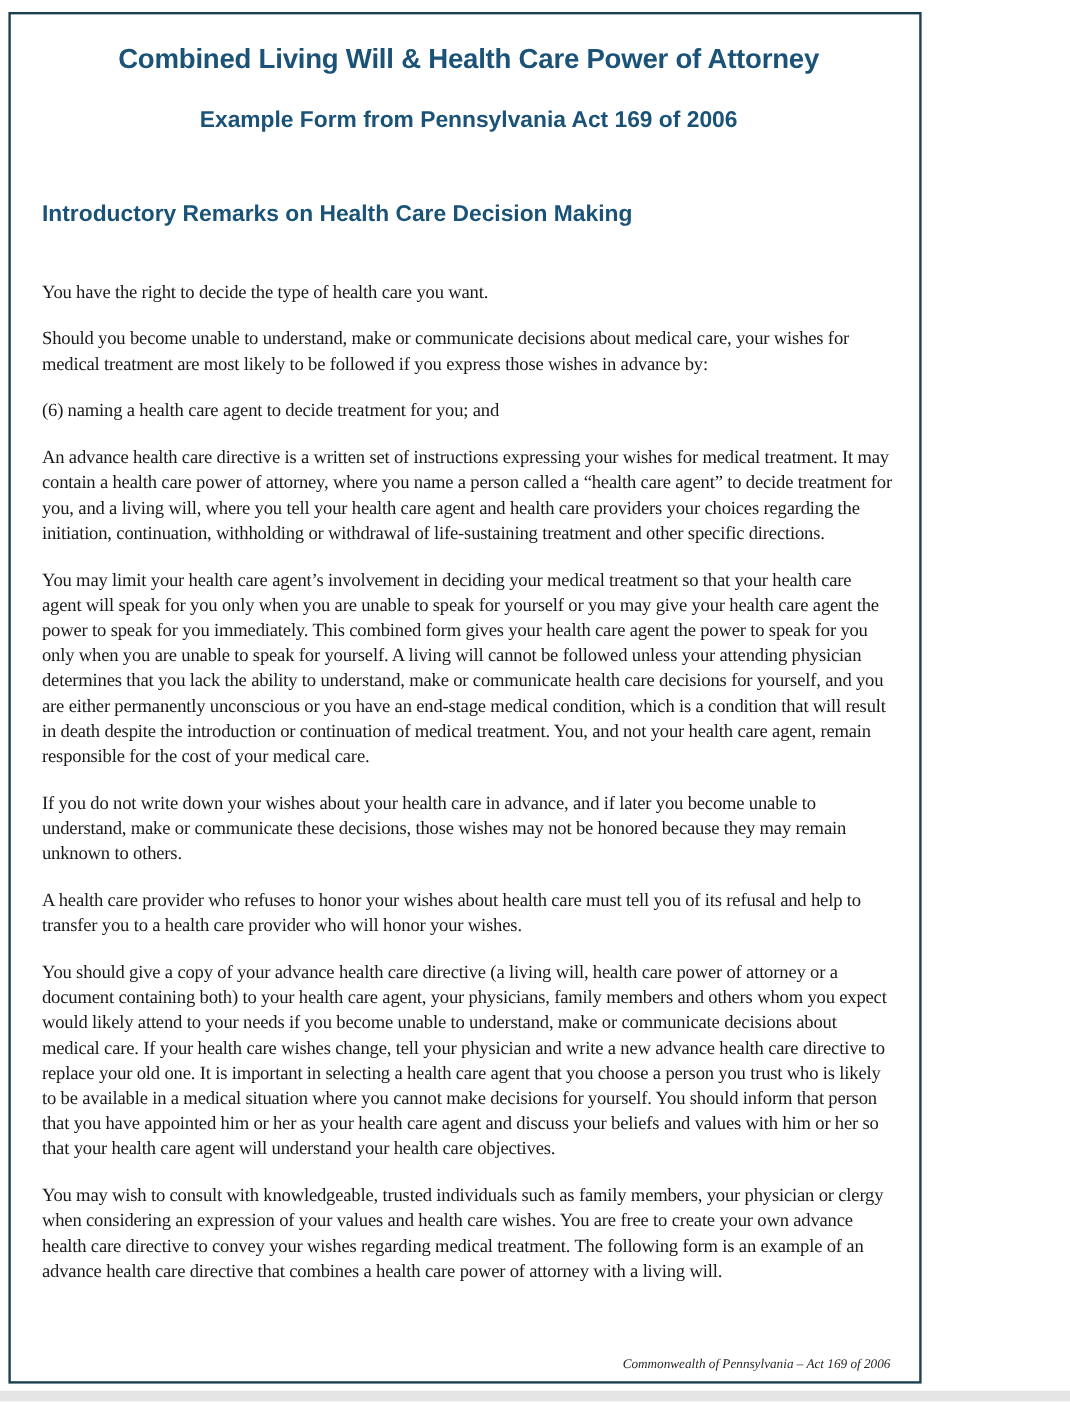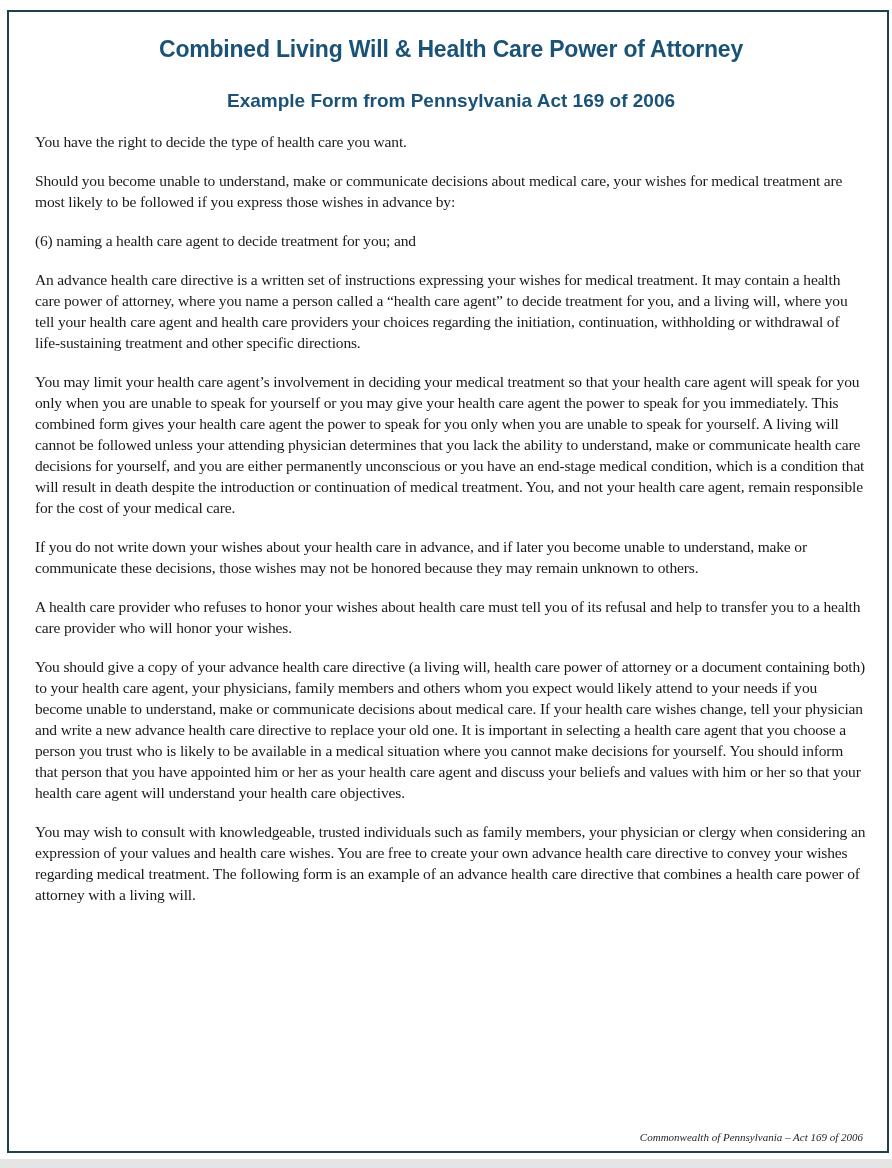--- a/index.html
+++ b/index.html
@@ -10,21 +10,21 @@
     --viewer-edge-color:#E5E5E5;
   }
   *{box-sizing:border-box;}
   html,body{margin:0;padding:0;}
   body{
     width:892px;height:1168px;position:relative;overflow:hidden;
     background:var(--page-background);
     font-family:"Liberation Serif","DejaVu Serif",serif;
   }
   .page{
-    position:absolute;left:7px;top:10px;width:882px;height:1143px;
+    position:absolute;left:7px;top:10px;width:761px;height:1143px;
     border:2px solid var(--border-color);
     background:var(--page-background);
     padding:22px 20px 0 26px;
   }
   .title{
     margin:0;text-align:center;
     font-family:"Liberation Sans","DejaVu Sans",sans-serif;
     font-weight:bold;font-size:23px;line-height:30px;
     color:var(--heading-color);letter-spacing:-0.2px;
   }
@@ -46,38 +46,39 @@
     font-weight:bold;font-size:19px;line-height:25px;
     color:var(--heading-color);
   }
   .body-copy p{
     margin:18px 0 0;
     font-size:15.5px;line-height:21px;
     color:var(--body-text-color);
     letter-spacing:-0.15px;
     text-align:left;
   }
-  .body-copy p.first{margin-top:18px;}
+  .body-copy p.first{margin-top:42px;}
   .footer-note{
     position:absolute;right:24px;bottom:7px;
     font-size:11px;line-height:13px;
     color:#1F1F1F;
     font-style:italic;
   }
   .viewer-edge{
     position:absolute;left:0;top:1159px;width:892px;height:9px;
     background:var(--viewer-edge-color);
   }
 </style>
 </head>
 <body>
 
 <div class="page">
   <h1 class="title">Combined Living Will &amp; Health Care Power of Attorney</h1>
   <h2 class="subtitle">Example Form from Pennsylvania Act 169 of 2006</h2>
+  <h3 class="section-heading">Introductory Remarks on Health Care Decision Making</h3>
 
   <div class="body-copy">
     <p class="first">You have the right to decide the type of health care you want.</p>
     <p>Should you become unable to understand, make or communicate decisions about medical care, your wishes for medical treatment are most likely to be followed if you express those wishes in advance by:</p>
     <p>(6) naming a health care agent to decide treatment for you; and</p>
     <p>An advance health care directive is a written set of instructions expressing your wishes for medical treatment. It may contain a health care power of attorney, where you name a person called a “health care agent” to decide treatment for you, and a living will, where you tell your health care agent and health care providers your choices regarding the initiation, continuation, withholding or withdrawal of life-sustaining treatment and other specific directions.</p>
     <p>You may limit your health care agent’s involvement in deciding your medical treatment so that your health care agent will speak for you only when you are unable to speak for yourself or you may give your health care agent the power to speak for you immediately. This combined form gives your health care agent the power to speak for you only when you are unable to speak for yourself. A living will cannot be followed unless your attending physician determines that you lack the ability to understand, make or communicate health care decisions for yourself, and you are either permanently unconscious or you have an end-stage medical condition, which is a condition that will result in death despite the introduction or continuation of medical treatment. You, and not your health care agent, remain responsible for the cost of your medical care.</p>
     <p>If you do not write down your wishes about your health care in advance, and if later you become unable to understand, make or communicate these decisions, those wishes may not be honored because they may remain unknown to others.</p>
     <p>A health care provider who refuses to honor your wishes about health care must tell you of its refusal and help to transfer you to a health care provider who will honor your wishes.</p>
     <p>You should give a copy of your advance health care directive (a living will, health care power of attorney or a document containing both) to your health care agent, your physicians, family members and others whom you expect would likely attend to your needs if you become unable to understand, make or communicate decisions about medical care. If your health care wishes change, tell your physician and write a new advance health care directive to replace your old one. It is important in selecting a health care agent that you choose a person you trust who is likely to be available in a medical situation where you cannot make decisions for yourself. You should inform that person that you have appointed him or her as your health care agent and discuss your beliefs and values with him or her so that your health care agent will understand your health care objectives.</p>

